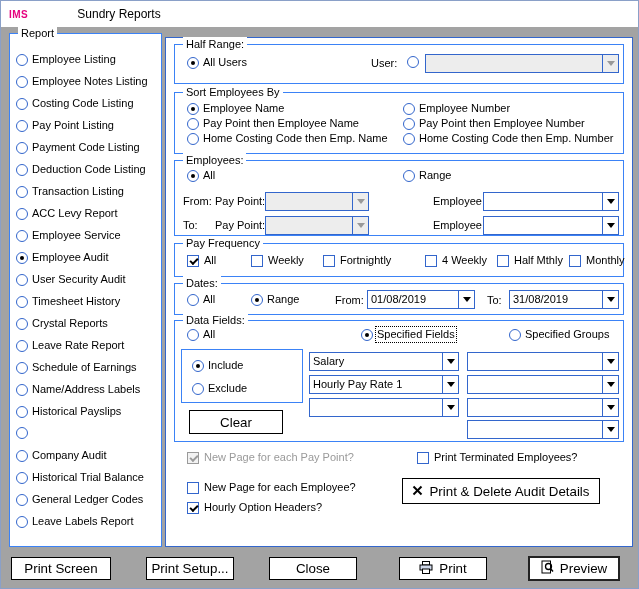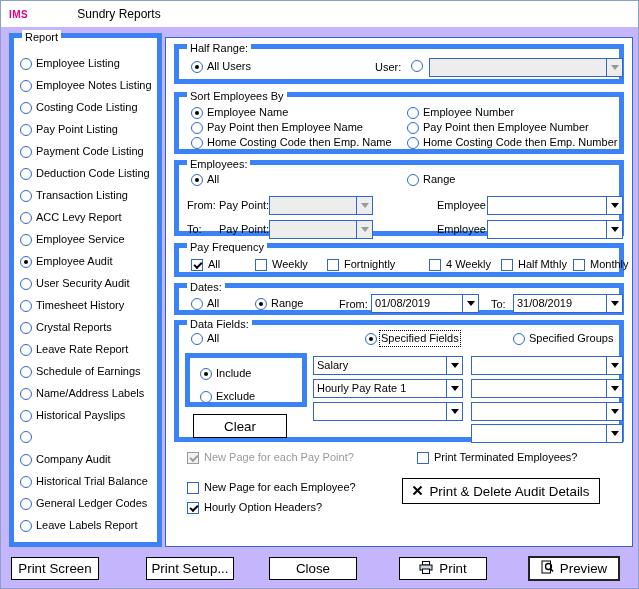--- a/index.html
+++ b/index.html
@@ -1,26 +1,26 @@
 <!DOCTYPE html>
 <html><head>
 <meta charset="utf-8">
 <style>
   * { margin:0; padding:0; box-sizing:border-box; }
   html,body { width:639px; height:589px; }
   body {
     font-family:"Liberation Sans", sans-serif;
     font-size:11px; color:#000; background:#fff;
   }
-  .window { position:relative; width:639px; height:589px; background:#c4b5fd; border:1px solid #8aa0c8; overflow:hidden; }
+  .window { position:relative; width:639px; height:589px; background:#a3a3a3; border:1px solid #8aa0c8; overflow:hidden; }
   .titlebar { position:absolute; left:0; top:0; right:0; height:26px; display:flex; align-items:center; padding-left:8px; gap:6px; background:#fff; }
   .logo { color:#e6007e; font-weight:bold; font-size:10px; letter-spacing:0.5px; }
   .title { font-size:12px;margin-left:43px; }
 
-  .groupbox { position:absolute; border:5px solid #3b82f6; background:#fff; }
+  .groupbox { position:absolute; border:1px solid #3b82f6; background:#fff; }
   .legend { position:absolute; top:-8px; left:8px; background:#fff; padding:0 3px; line-height:14px; white-space:nowrap; }
   .frame { position:absolute; border:1px solid #3366cc; background:#fff; }
 
   .radio { position:absolute; display:flex; align-items:center; gap:4px; white-space:nowrap; line-height:13px; }
   .rb { width:12px; height:12px; min-width:12px; border:1px solid #3366cc; border-radius:50%; background:#fff; position:relative; }
   .radio.sel .rb::after { content:""; position:absolute; left:3px; top:3px; width:4px; height:4px; border-radius:50%; background:#000; }
   .focus { outline:1px dotted #000; outline-offset:1px; }
 
   .check { position:absolute; display:flex; align-items:center; gap:5px; white-space:nowrap; line-height:13px; }
   .cbx { width:12px; height:12px; min-width:12px; border:1px solid #3366cc; background:#fff; position:relative; }
@@ -382,21 +382,21 @@
 
     <button class="button" style="left:236px;top:440px;width:198px;height:26px">
       <span><svg width="11" height="11" viewBox="0 0 11 11">
             <line x1="1.5" y1="1.5" x2="9.5" y2="9.5" stroke="#000" stroke-width="2"></line>
             <line x1="9.5" y1="1.5" x2="1.5" y2="9.5" stroke="#000" stroke-width="2"></line>
           </svg></span>
       <span>Print &amp; Delete Audit Details</span>
     </button>
   </div>
 
-  <button class="button" style="left:10px;top:556px;width:88px;height:23px">
+  <button class="button" style="left:10px;top:556px;width:100px;height:23px">
       <span>Print Screen</span>
     </button>
   <button class="button" style="left:145px;top:556px;width:88px;height:23px">
       <span>Print Setup...</span>
     </button>
   <button class="button" style="left:268px;top:556px;width:88px;height:23px">
       <span>Close</span>
     </button>
   <button class="button" style="left:398px;top:556px;width:88px;height:23px">
     <span><svg width="14" height="13" viewBox="0 0 14 13">

